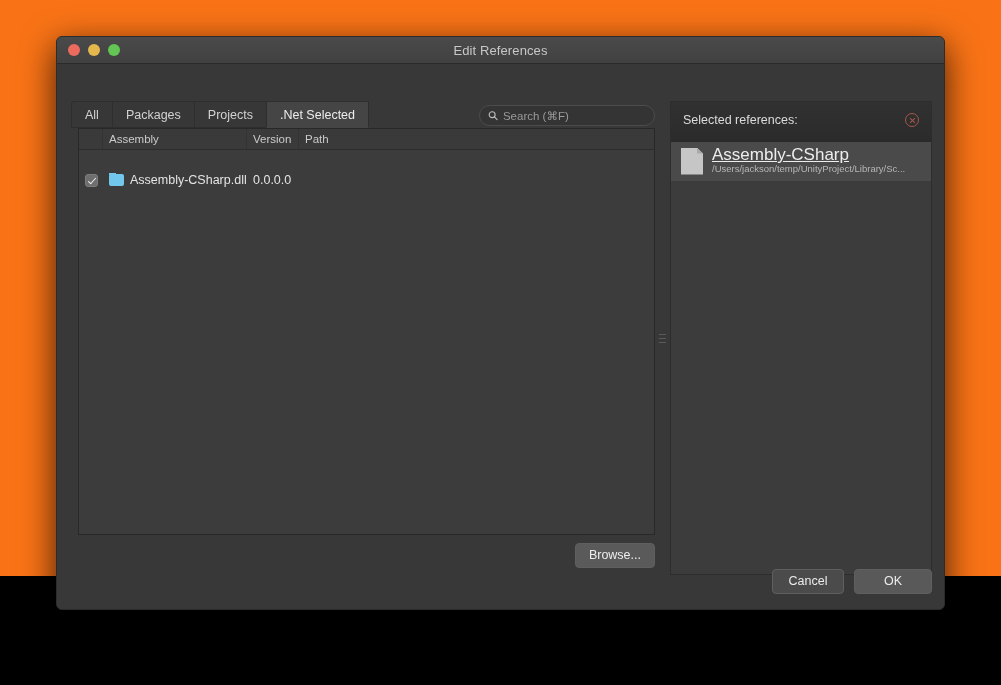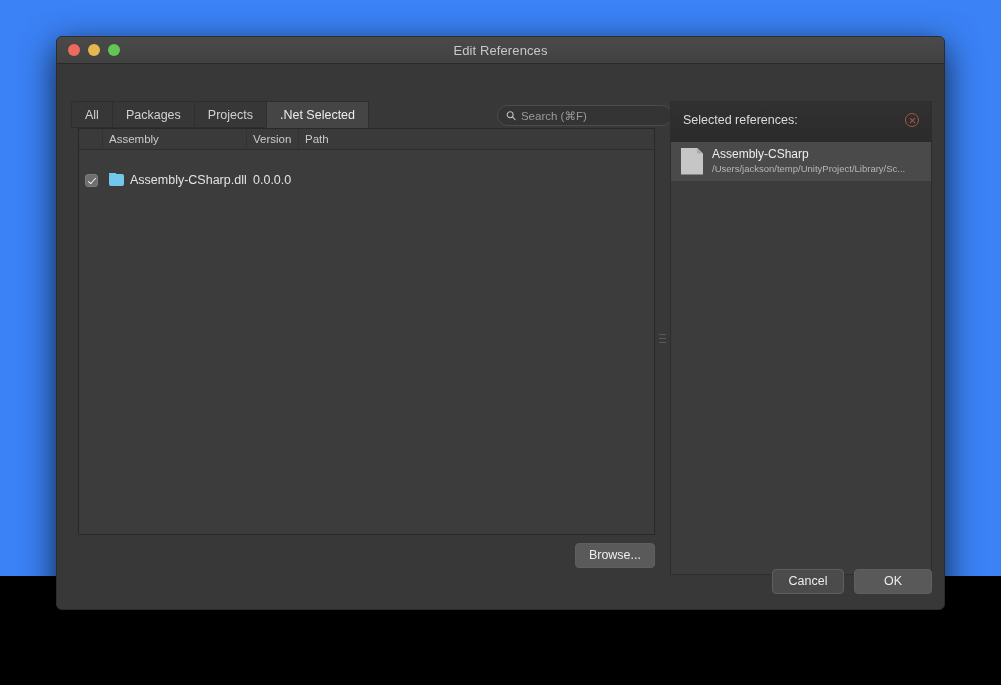--- a/index.html
+++ b/index.html
@@ -2,21 +2,21 @@
 <html><head>
 <meta charset="utf-8">
 <style>
   * { box-sizing: border-box; margin: 0; padding: 0; }
   html, body {
     width: 1001px; height: 685px;
     background: #000;
     font-family: "Liberation Sans", "DejaVu Sans", sans-serif;
     overflow: hidden;
   }
-  #root { position: relative; width: 1001px; height: 576px; background: #3b82f6; }
+  #root { position: relative; width: 1001px; height: 576px; background: #f97316; }
 
   
   .window {
     position: absolute; left: 56px; top: 36px;
     width: 889px; height: 574px;
     background: #3b3b3b;
     border-radius: 6px;
     border: 1px solid #2c2c2c;
     overflow: hidden;
     box-shadow: 0 10px 34px rgba(0,0,0,0.75);
@@ -59,21 +59,21 @@
   }
   .tab:first-child { border-top-left-radius: 3px; }
   .tab.active {
     background: #454545; color: #ececec;
     border-bottom-color: #454545;
     border-right: 1px solid #2e2e2e;
   }
   .tab.last-before-active { border-right: none; }
 
   .search-box {
-    position: absolute; left: 440px; top: 41px;
+    position: absolute; left: 422px; top: 41px;
     width: 176px; height: 21px;
     background: #343434;
     border: 1px solid #4c4c4c;
     border-radius: 11px;
     display: flex; align-items: center;
     padding: 0 8px;
   }
   .search-input {
     border: none; outline: none; background: transparent;
     font-family: "Liberation Sans", sans-serif;
@@ -197,21 +197,21 @@
     width: 22px; height: 27px; background: #c6c6c6; flex: none;
     position: relative;
     clip-path: polygon(0 0, 72% 0, 100% 22%, 100% 100%, 0 100%);
   }
   .file-icon::after {
     content: ""; position: absolute; right: 0; top: 0;
     width: 6px; height: 6px; background: #a9a9a9;
     clip-path: polygon(0 0, 100% 100%, 0 100%);
   }
   .sel-text { overflow: hidden; }
-  .sel-name { font-size: 12px; color: #ededed; line-height: 15px; white-space: nowrap; }
+  .sel-name { font-size: 17px; color: #ededed; line-height: 15px; white-space: nowrap; text-decoration: underline; }
   .sel-path { font-size: 9.5px; color: #b6b6b6; line-height: 13px; white-space: nowrap; }
 
   
   .footer {
     position: absolute; left: 0; bottom: 0;
     width: 889px; height: 60px;
     display: flex; align-items: center; justify-content: flex-end;
     gap: 10px; padding-right: 14px;
   }
 </style>

